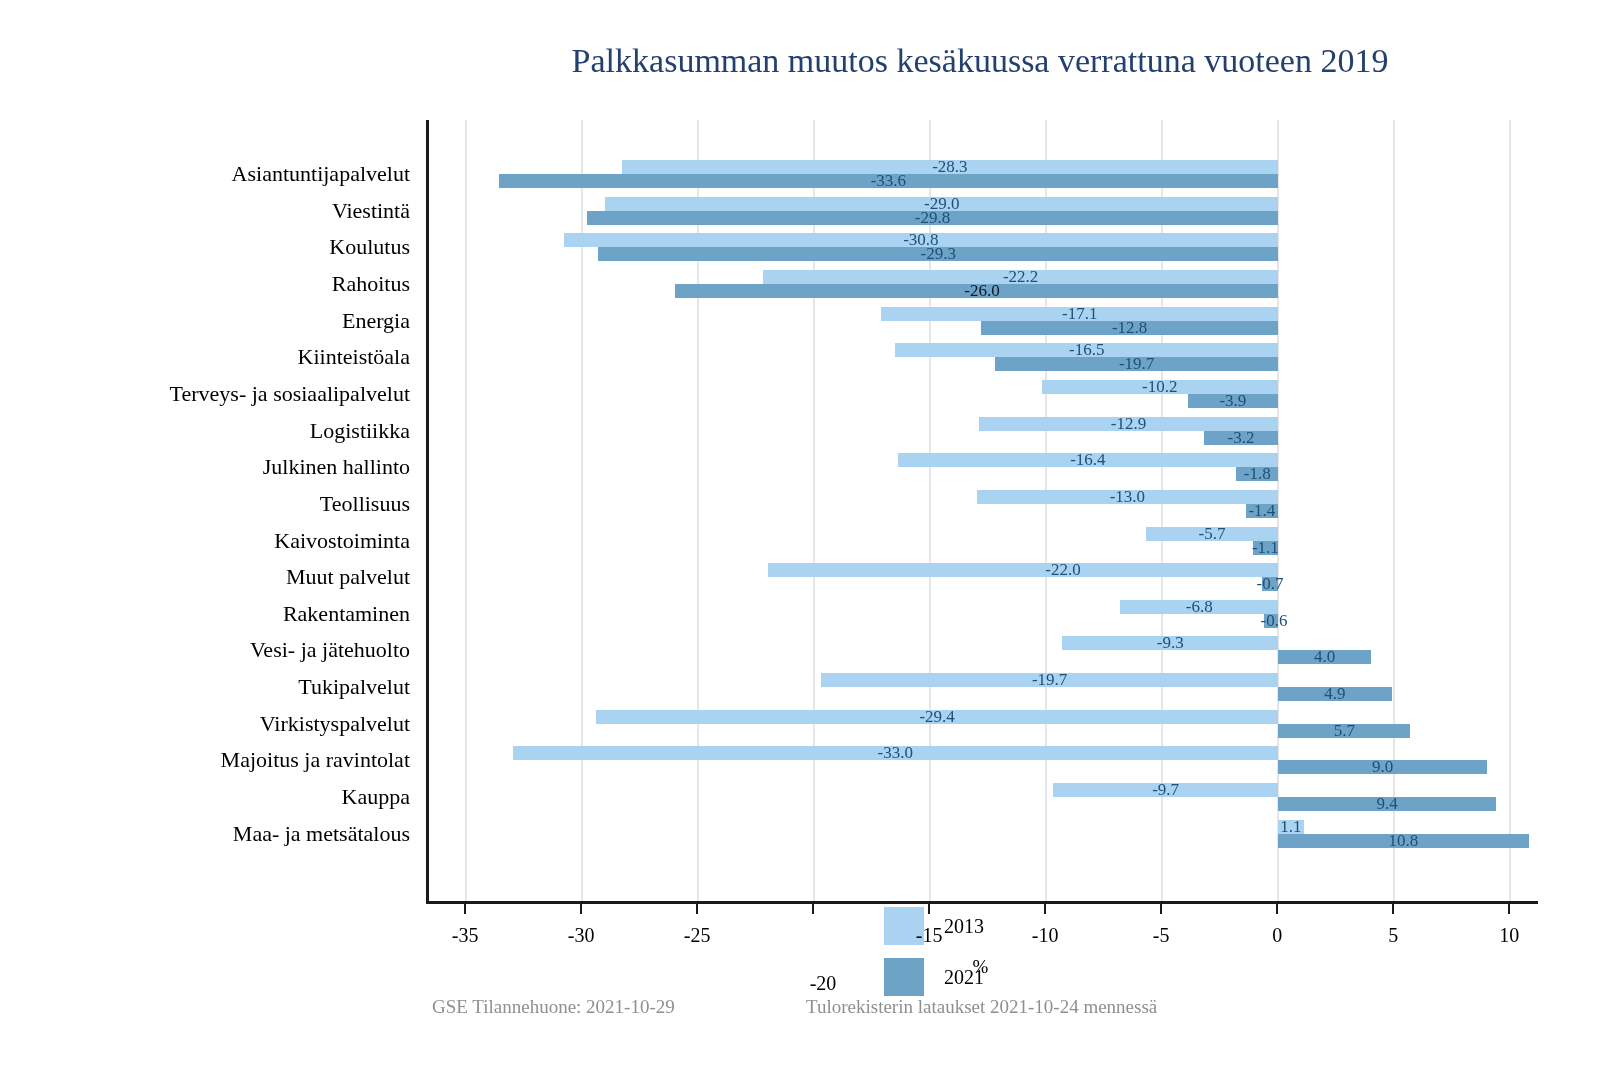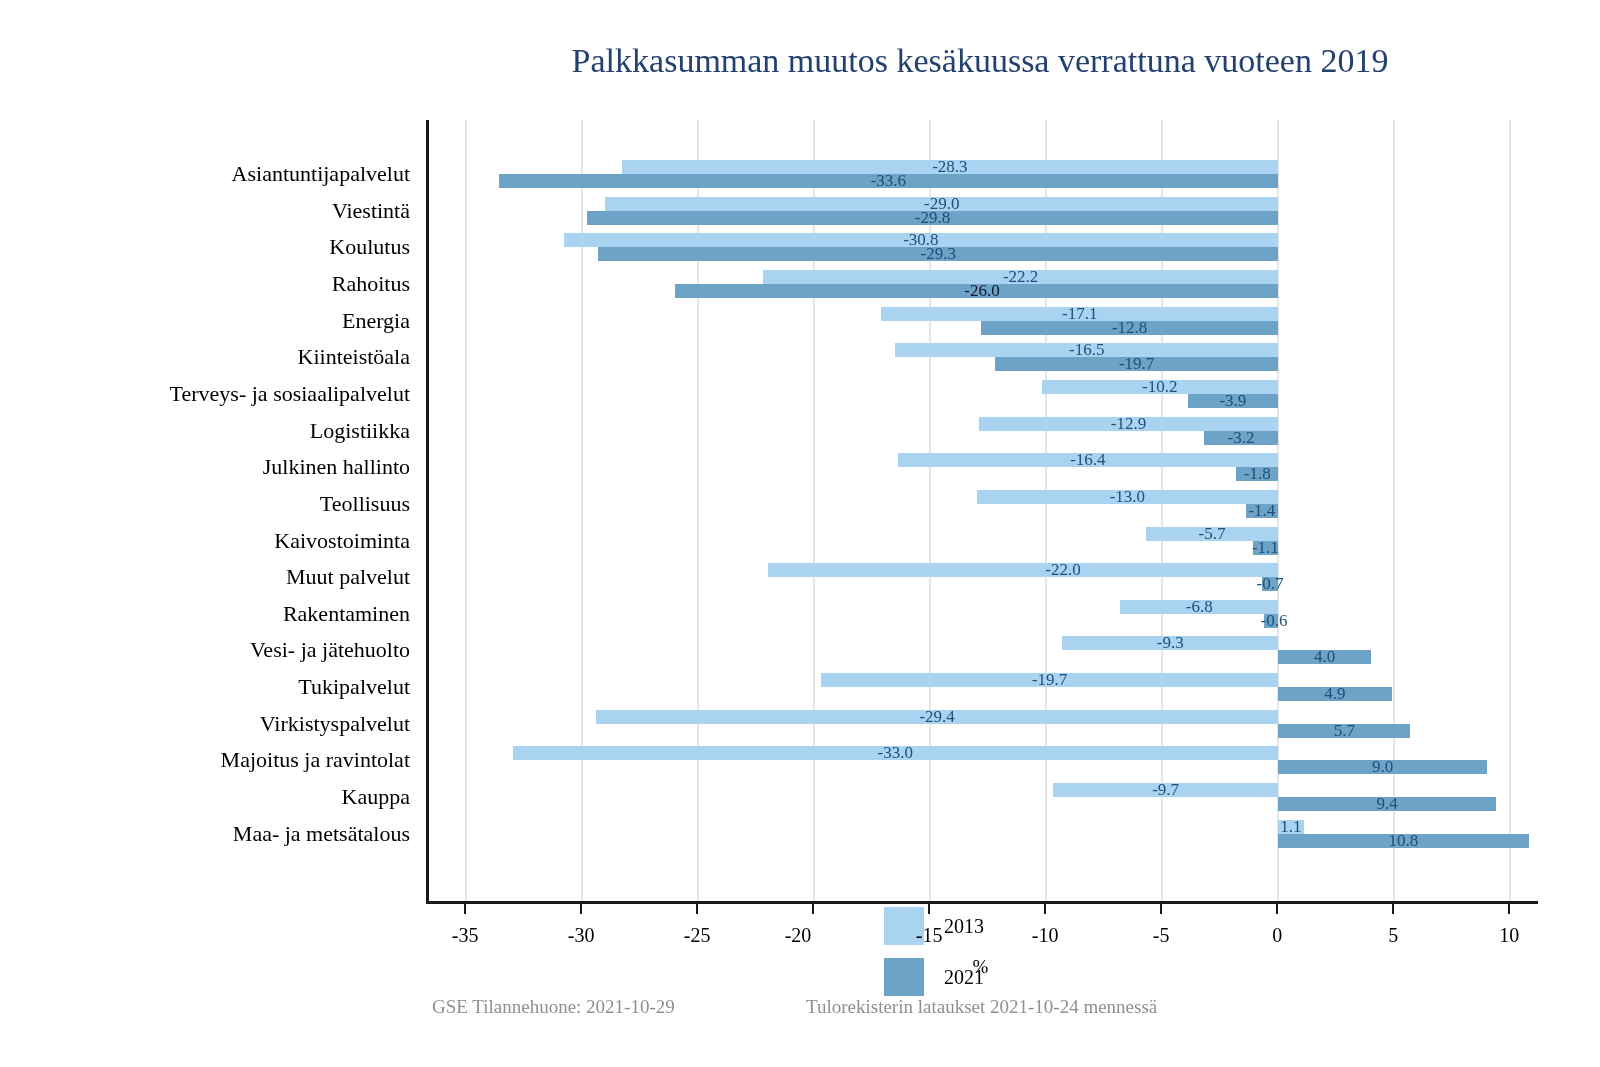--- a/index.html
+++ b/index.html
@@ -187,21 +187,21 @@
       <div class="abs category-label" style="top: 820.7px;">Maa- ja metsätalous</div>
     </div>
   <div id="x-ticks">
       <div class="x-tick" style="left: 464.121px;"></div>
       <div class="x-tick-label" style="left: 465.121px;">-35</div>
       <div class="x-tick" style="left: 580.126px;"></div>
       <div class="x-tick-label" style="left: 581.126px;">-30</div>
       <div class="x-tick" style="left: 696.13px;"></div>
       <div class="x-tick-label" style="left: 697.13px;">-25</div>
       <div class="x-tick" style="left: 812.134px;"></div>
-      <div class="x-tick-label" style="left: 798px;">-20</div>
+      <div class="x-tick-label" style="left: 823px; margin-top: 48px;">-20</div>
       <div class="x-tick" style="left: 928.138px;"></div>
       <div class="x-tick-label" style="left: 929.138px;">-15</div>
       <div class="x-tick" style="left: 1044.14px;"></div>
       <div class="x-tick-label" style="left: 1045.14px;">-10</div>
       <div class="x-tick" style="left: 1160.15px;"></div>
       <div class="x-tick-label" style="left: 1161.15px;">-5</div>
       <div class="x-tick" style="left: 1276.15px;"></div>
       <div class="x-tick-label" style="left: 1277.15px;">0</div>
       <div class="x-tick" style="left: 1392.15px;"></div>
       <div class="x-tick-label" style="left: 1393.15px;">5</div>

